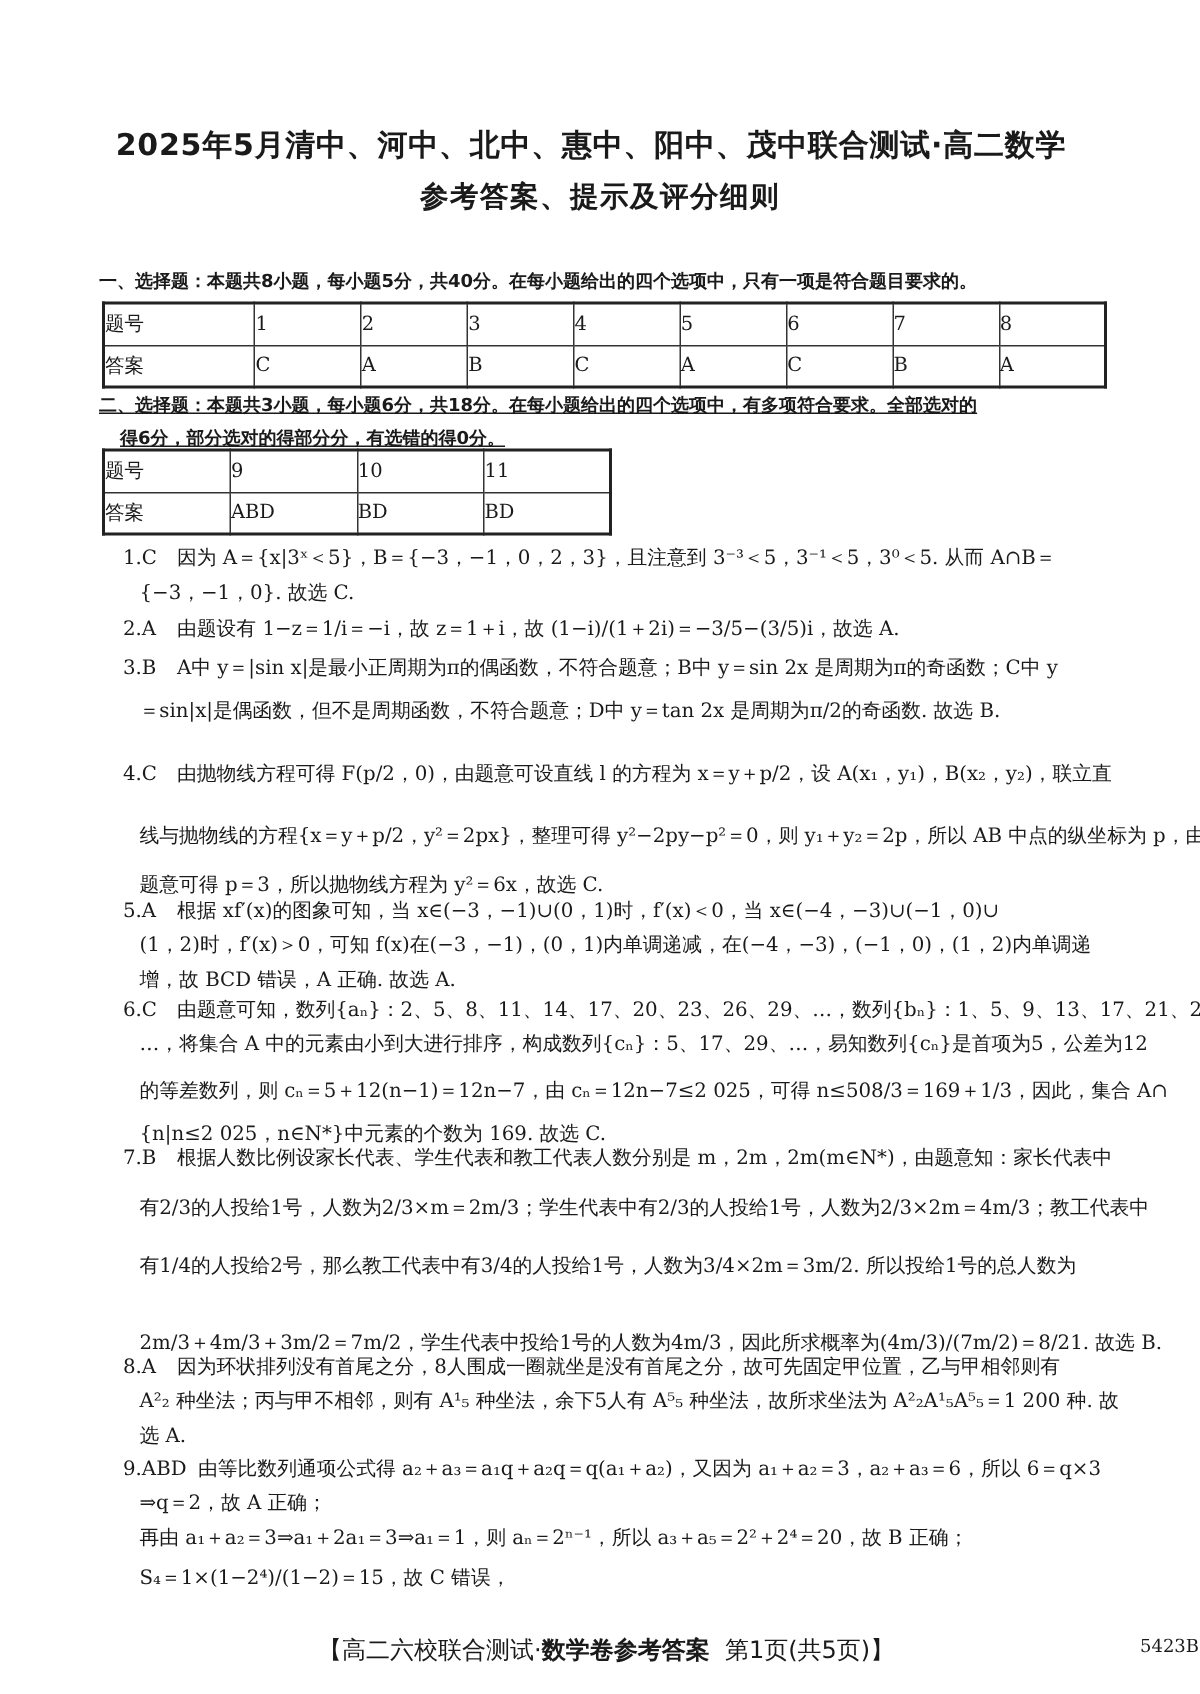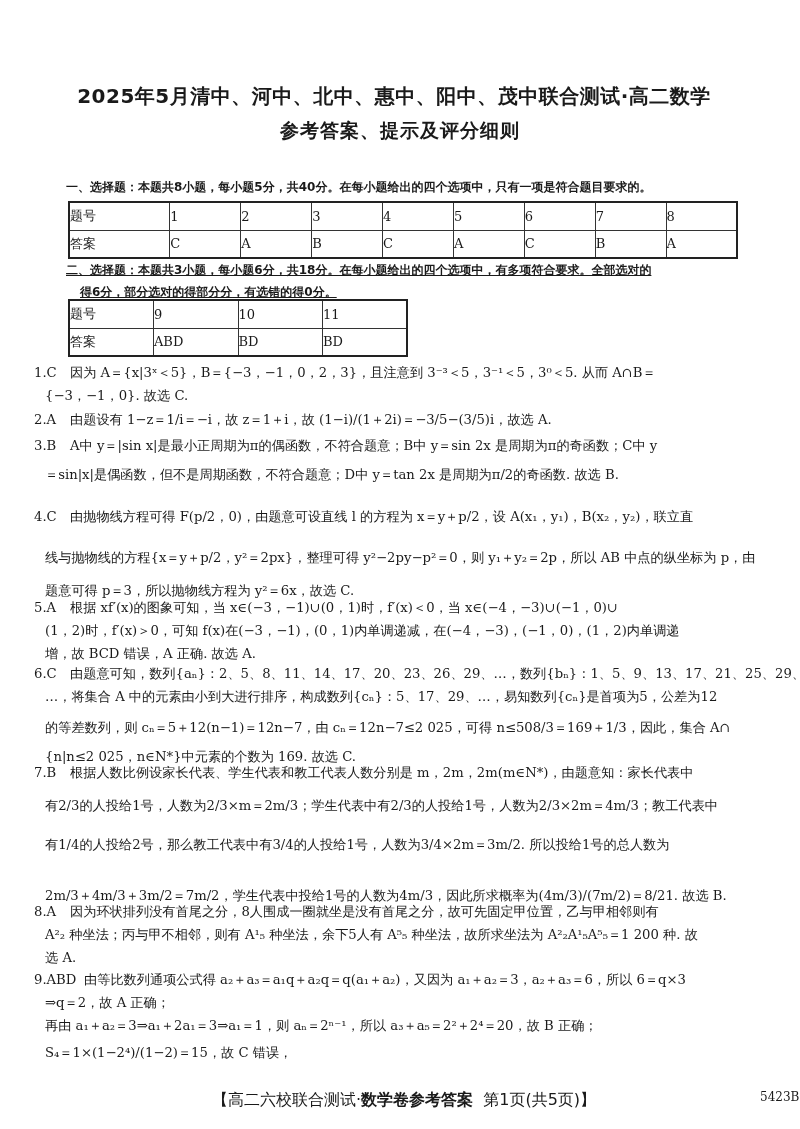--- a/index.html
+++ b/index.html
@@ -35,21 +35,21 @@
   #t1 { left: 68px; top: 201px; width: 670px; }
   #t1 td { width: 71px; }
   #t1 td.hd { width: 101px; }
   #t2 { left: 68px; top: 299px; width: 340px; }
   #t2 td { width: 85px; }
   .sol {
     position: absolute; left: 34px; width: 736px; line-height: 23px;
     font-size: 13.2px; text-align: justify;
   }
   .sol .num { display: inline-block; min-width: 36px; }
-  .sol .line { display: block; white-space: nowrap; }
+  .sol .line { display: block; white-space: nowrap; margin-left: 48px; }
   .sol .line.in { padding-left: 11px; }
   .footer {
     position: absolute; top: 1090px; left: 212px;
     font-family: "DejaVu Sans", sans-serif; font-size: 16px;
   }
   .footer b { font-weight: bold; }
   .code {
     position: absolute; top: 1090px; left: 760px; font-size: 12px;
   }
 </style>

